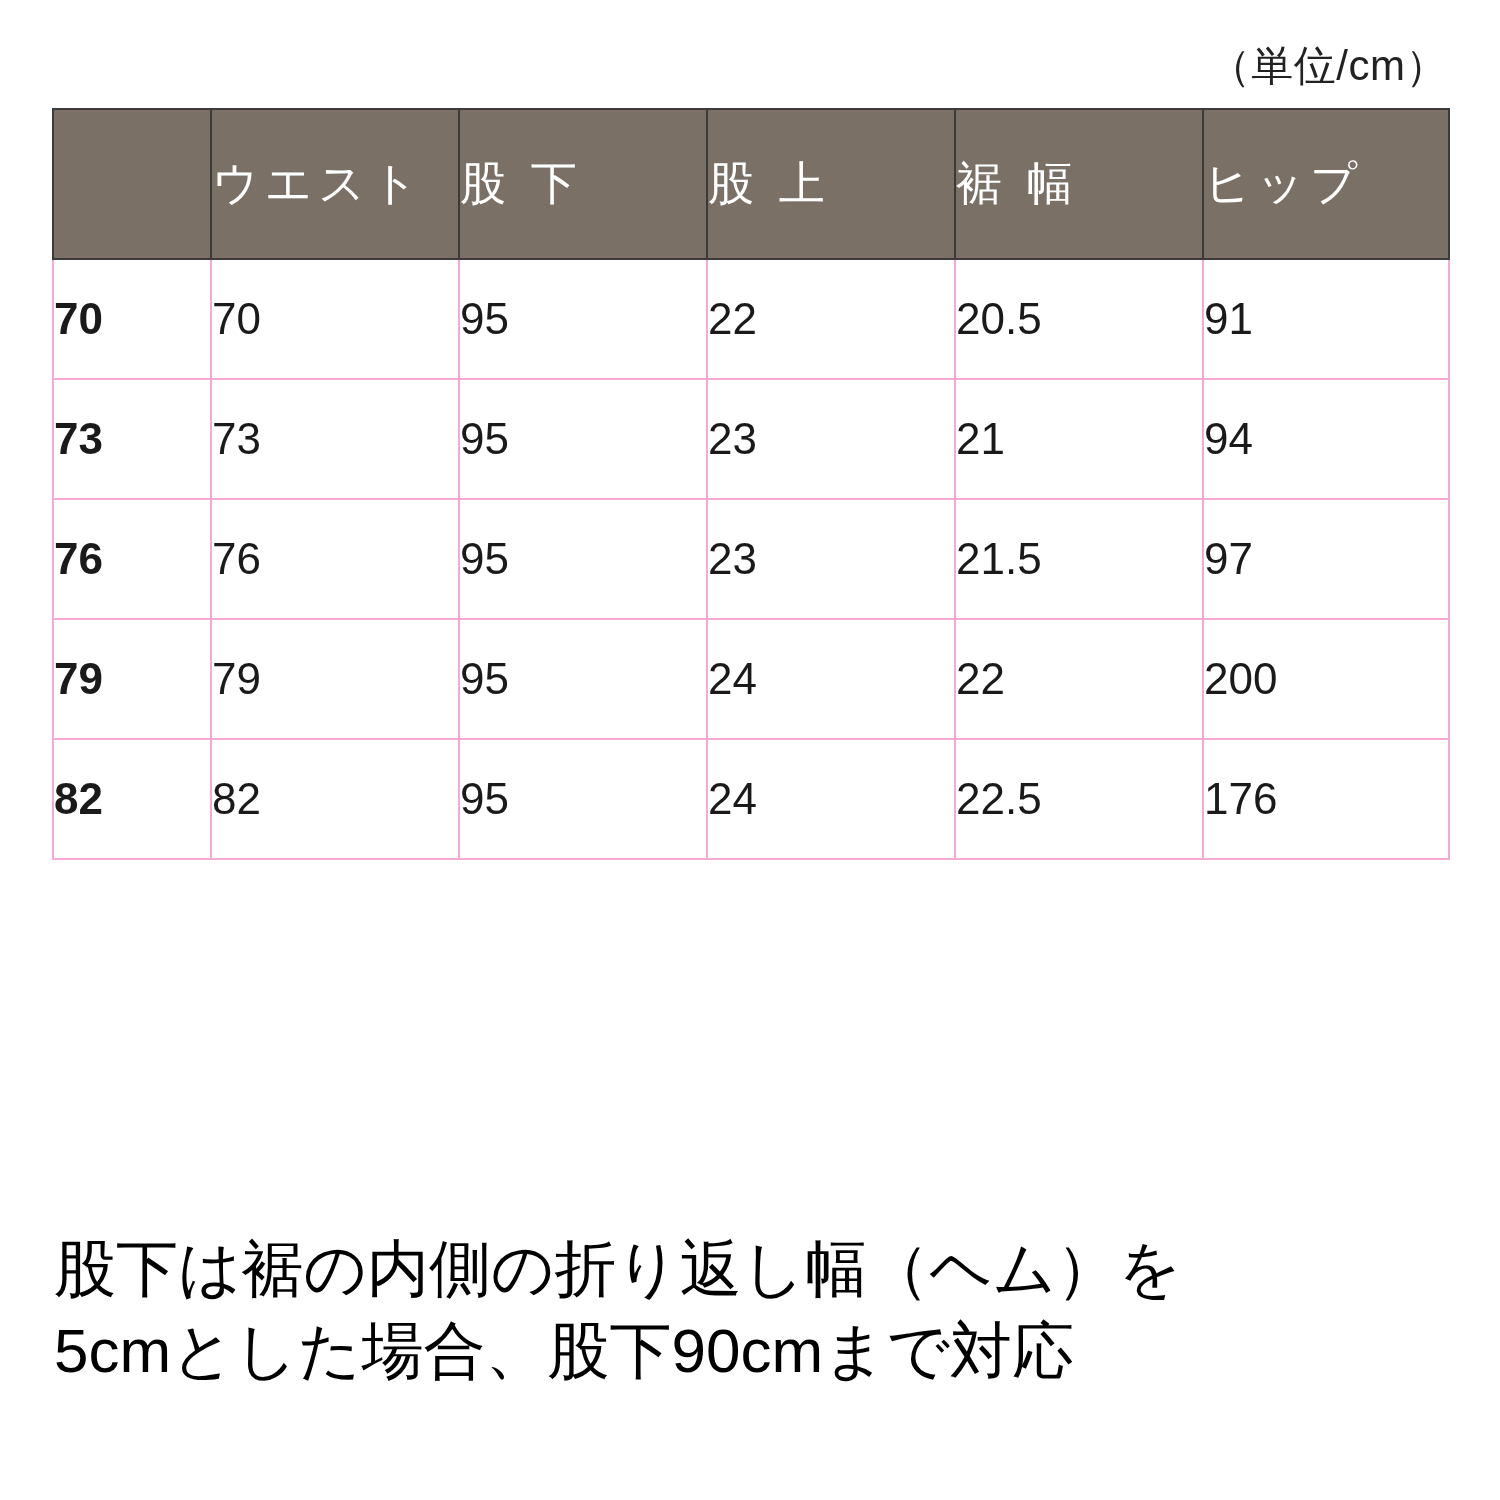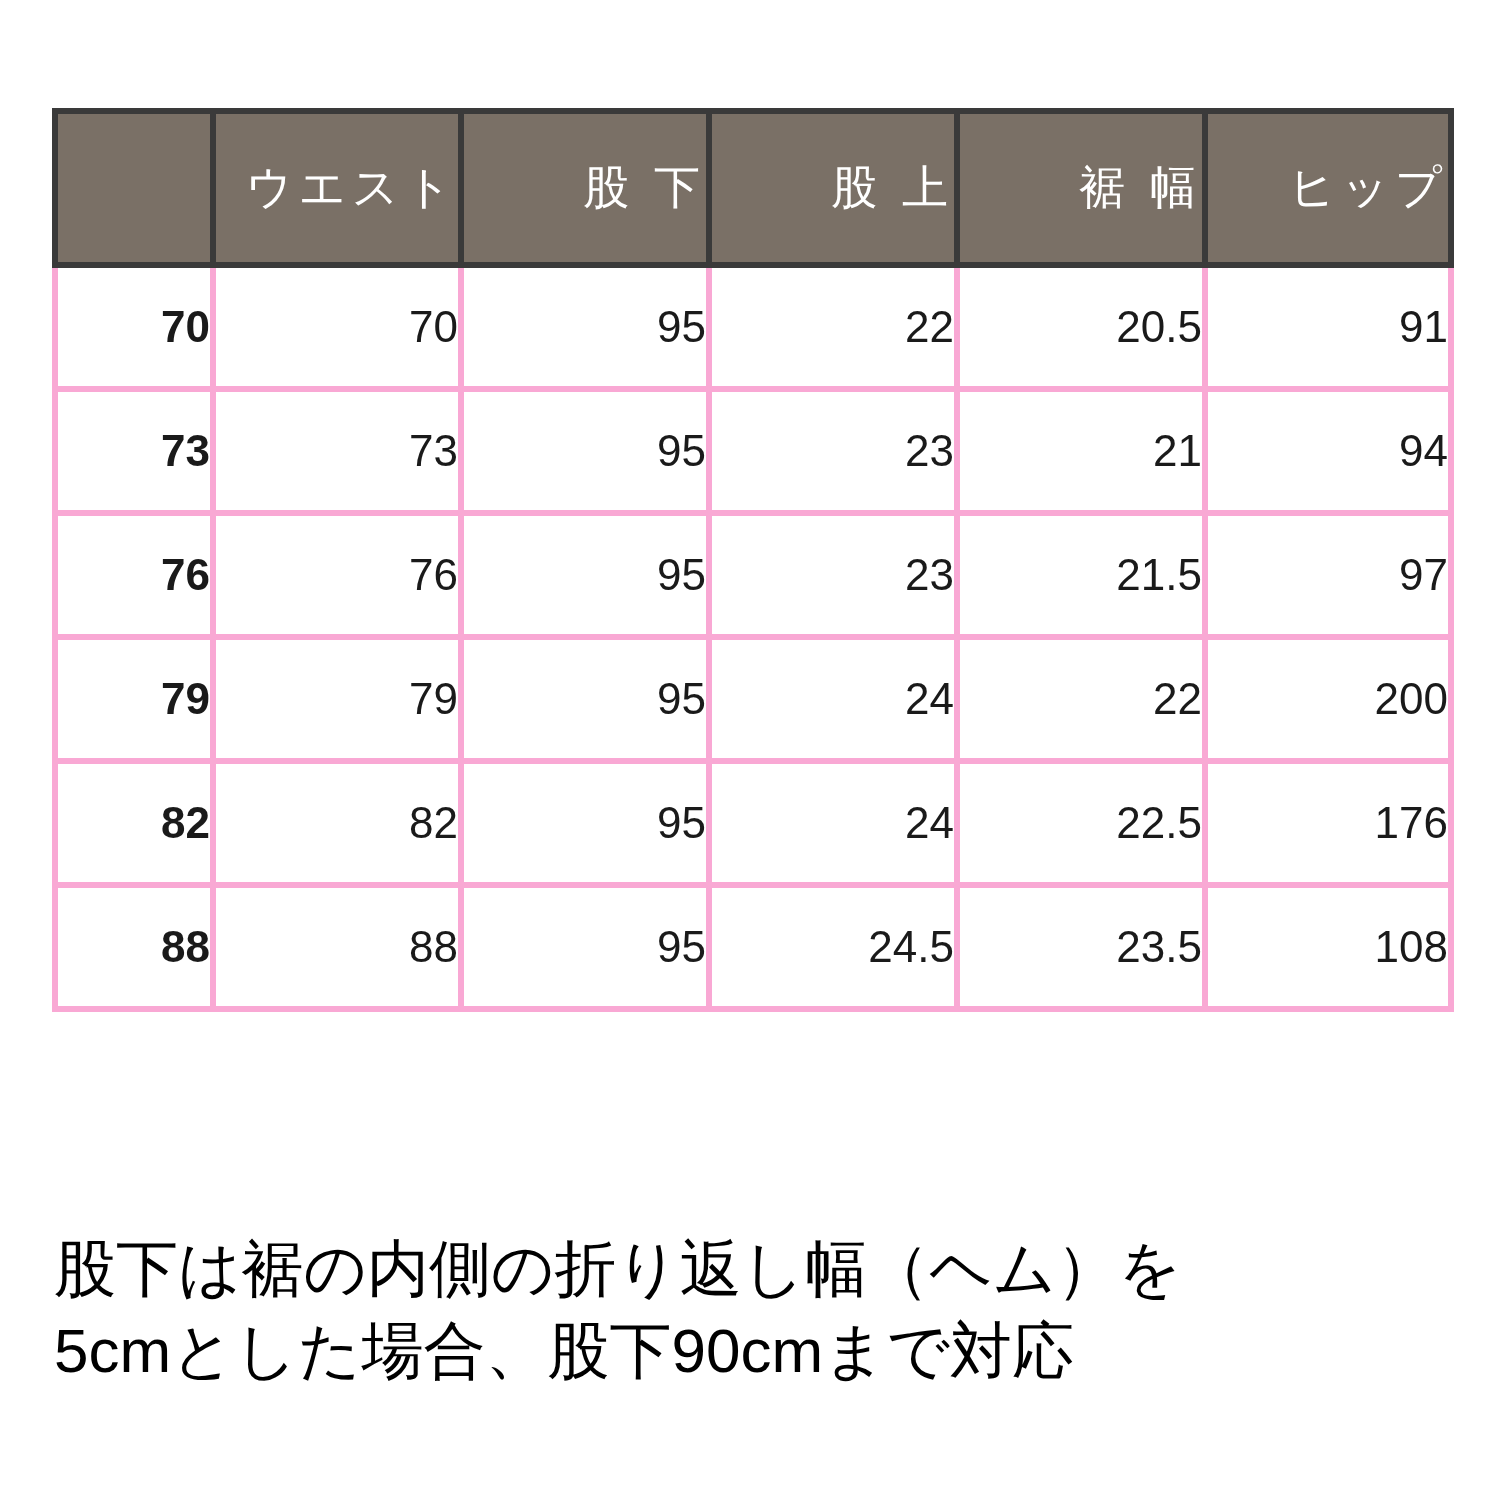--- a/index.html
+++ b/index.html
@@ -34,22 +34,22 @@
   .size-table {
     position: absolute;
     top: 108px;
     left: 52px;
     width: 1396px;
     border-collapse: collapse;
     table-layout: fixed;
   }
   .size-table th,
   .size-table td {
-    border: 6px solid #f9a8d4;
-    text-align: right;
+    border: 2px solid #f9a8d4;
+    text-align: left;
     vertical-align: middle;
     font-size: 44px;
     font-weight: normal;
     color: #1a1a1a;
     padding: 0;
     height: 118px;
   }
   .size-table thead th {
     background: #7a7066;
     color: #ffffff;
@@ -83,20 +83,21 @@
     color: #000000;
     letter-spacing: 0px;
   }
   .footnote div { white-space: nowrap; }
 </style>
 </head>
 <body>
 
 <div class="page">
 
+  <div class="unit-note">（単位/cm）</div>
 
   <table class="size-table">
     <colgroup>
       <col class="c0">
         <col class="c1">
         <col class="c2">
         <col class="c3">
         <col class="c4">
         <col class="c5">
     </colgroup>
@@ -144,28 +145,20 @@
         <td>200</td>
       </tr>
       <tr>
         <th class="row-head">82</th>
         <td>82</td>
         <td>95</td>
         <td>24</td>
         <td>22.5</td>
         <td>176</td>
       </tr>
-      <tr>
-        <th class="row-head">88</th>
-        <td>88</td>
-        <td>95</td>
-        <td>24.5</td>
-        <td>23.5</td>
-        <td>108</td>
-      </tr>
     </tbody>
   </table>
 
   <div class="footnote">
     <div>股下は裾の内側の折り返し幅（ヘム）を</div>
     <div>5cmとした場合、股下90cmまで対応</div>
   </div>
 
 </div>
 

